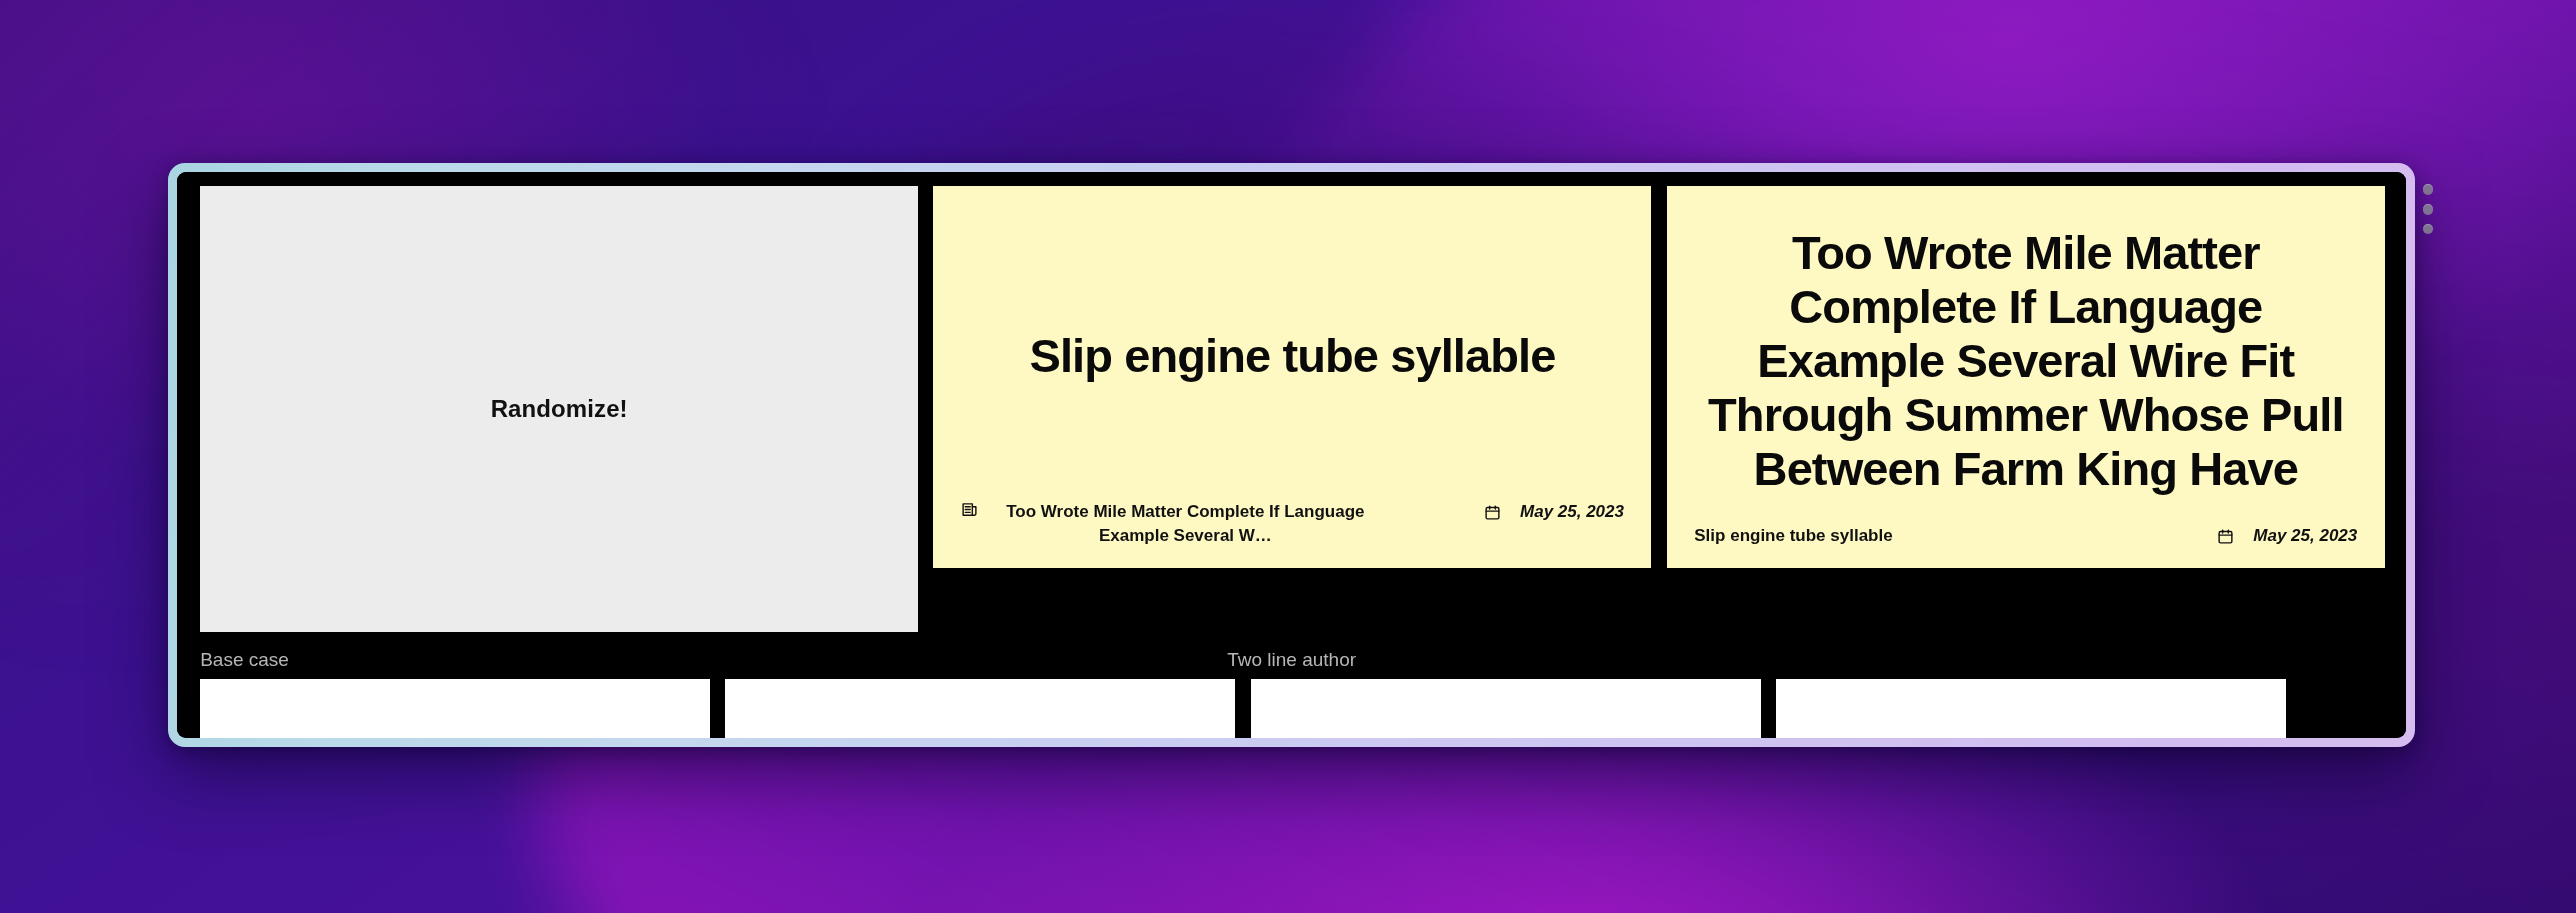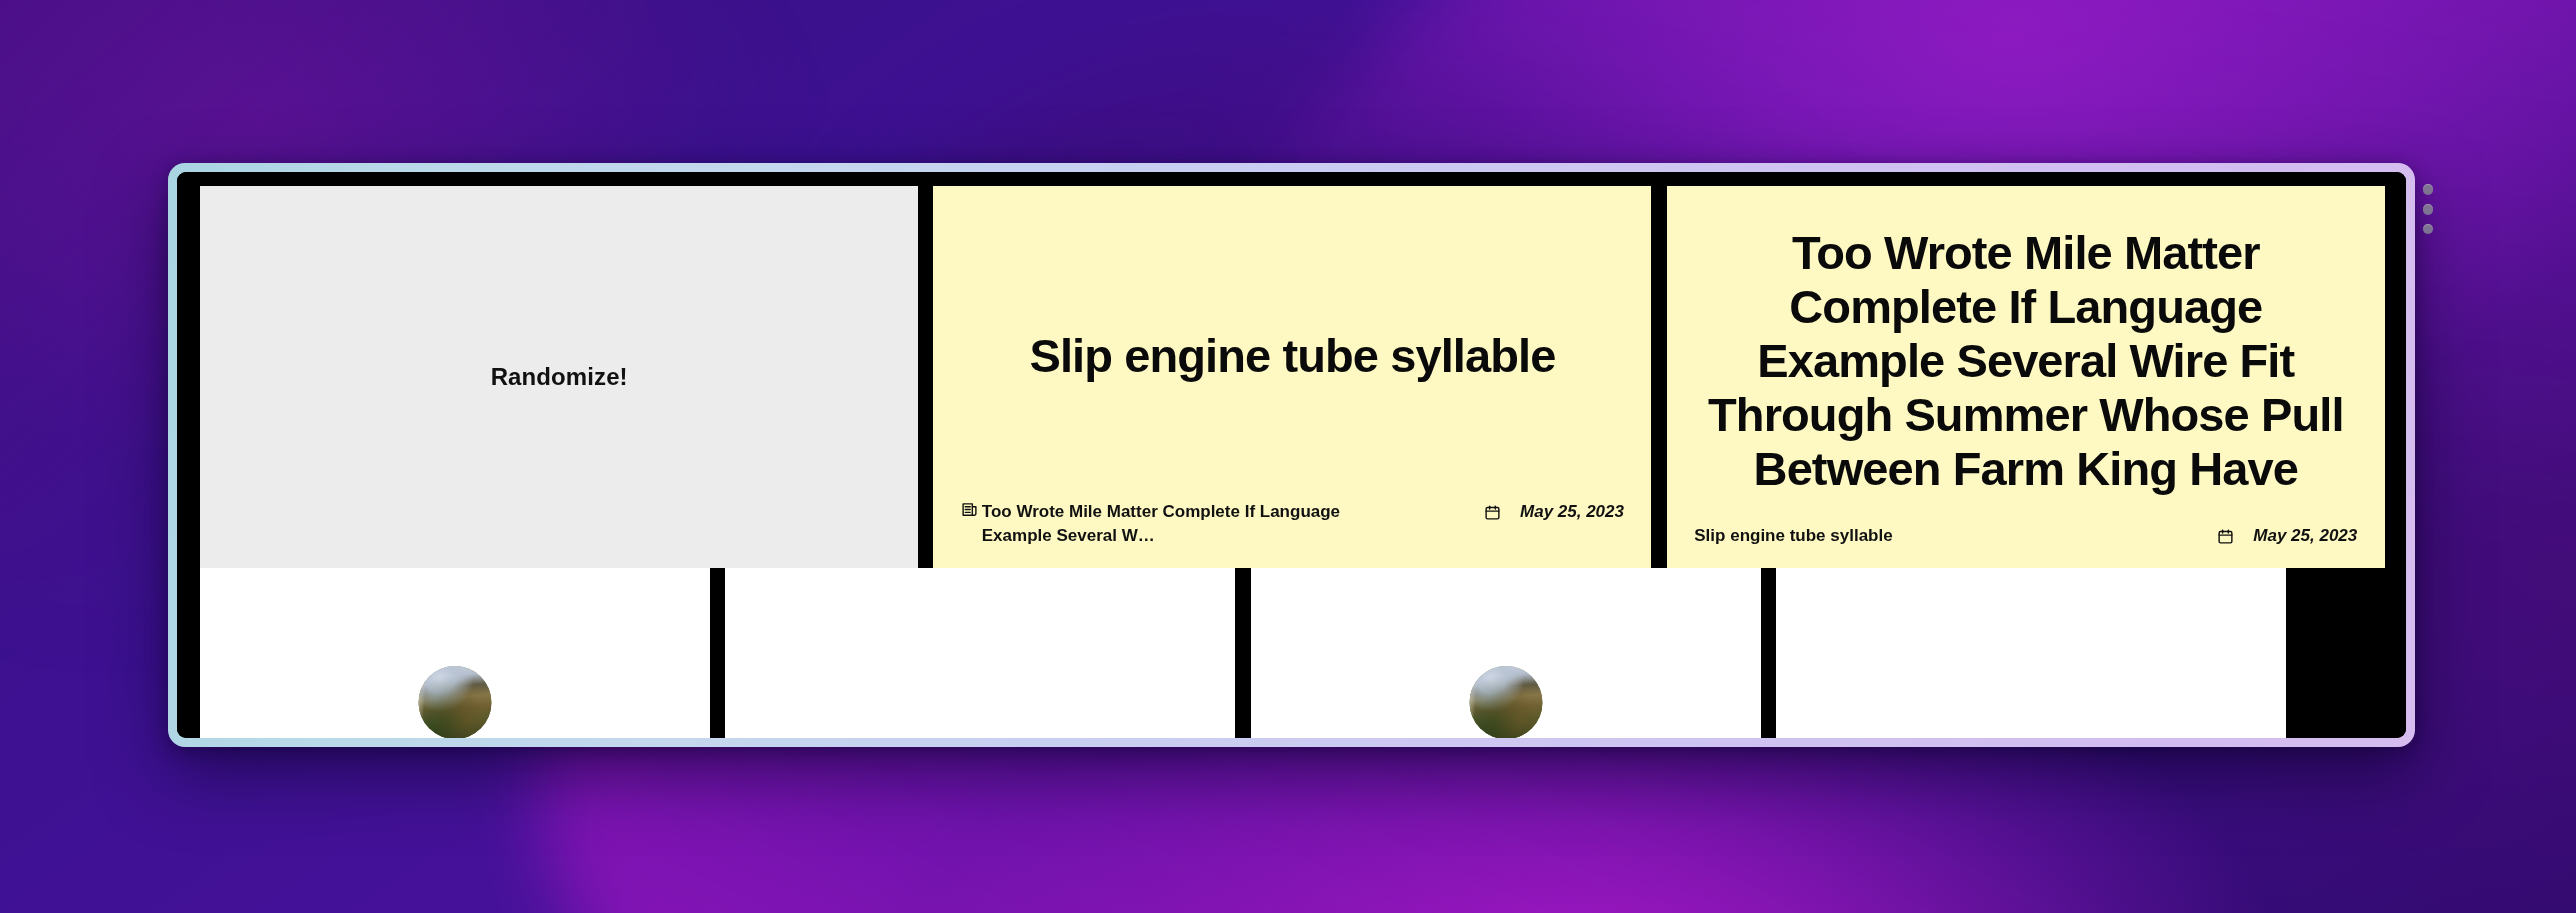--- a/index.html
+++ b/index.html
@@ -111,21 +111,21 @@
     background:#fef9c3;
     flex:0 0 auto;
     display:flex;
     flex-direction:column;
     justify-content:space-between;
     overflow:hidden;
   }
   .card.gray { background:#ececec; }
 
   .card.randomize {
-    width:718px; height:382px;
+    width:718px; height:446px;
     align-items:center; justify-content:center;
   }
   .randomize-label {
     font-size:24px;
     font-weight:700;
     color:#111;
     letter-spacing:0.1px;
   }
 
   .card.preview {
@@ -159,21 +159,21 @@
     line-height:1.42;
     font-weight:600;
     color:#111;
     flex:0 0 auto;
   }
   .meta-left {
     display:flex;
     align-items:flex-start;
     gap:3.8px;
     max-width:428px;
-    text-align:left;
+    text-align:center;
   }
   .meta-right {
     display:flex;
     align-items:center;
     gap:19px;
     white-space:nowrap;
     font-style:italic;
   }
   .meta-icon { flex:0 0 auto; display:block; margin-top:1.5px; }
   .meta-icon svg { display:block; }
@@ -303,20 +303,24 @@
                     <path d="M8 3v4"></path>
                     <path d="M16 3v4"></path>
                   </svg>
                 </span>
                 <span>May 25, 2023</span>
               </div>
             </div>
           </div>
         </div>
 
+        <div class="label-strip">
+          <span class="label-a">Base case</span>
+          <span class="label-b">Two line author</span>
+        </div>
 
         <div class="row row2">
 
           <div class="card small">
             <div class="avatar-wrap">
               <div class="avatar-img"></div>
             </div>
           </div>
 
           <div class="card small">

